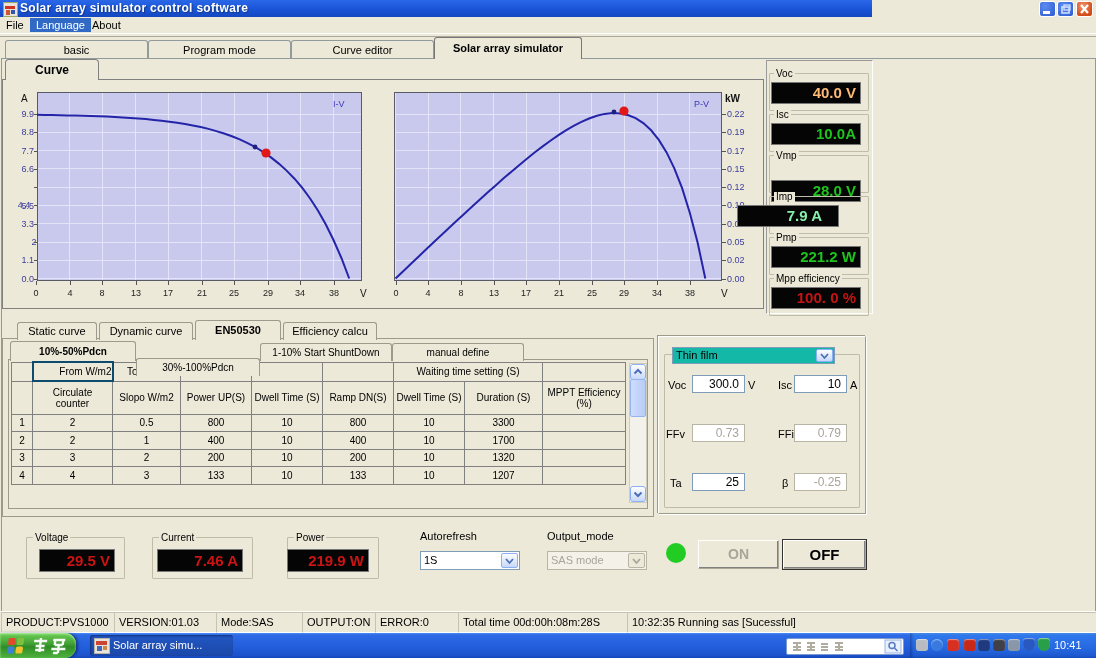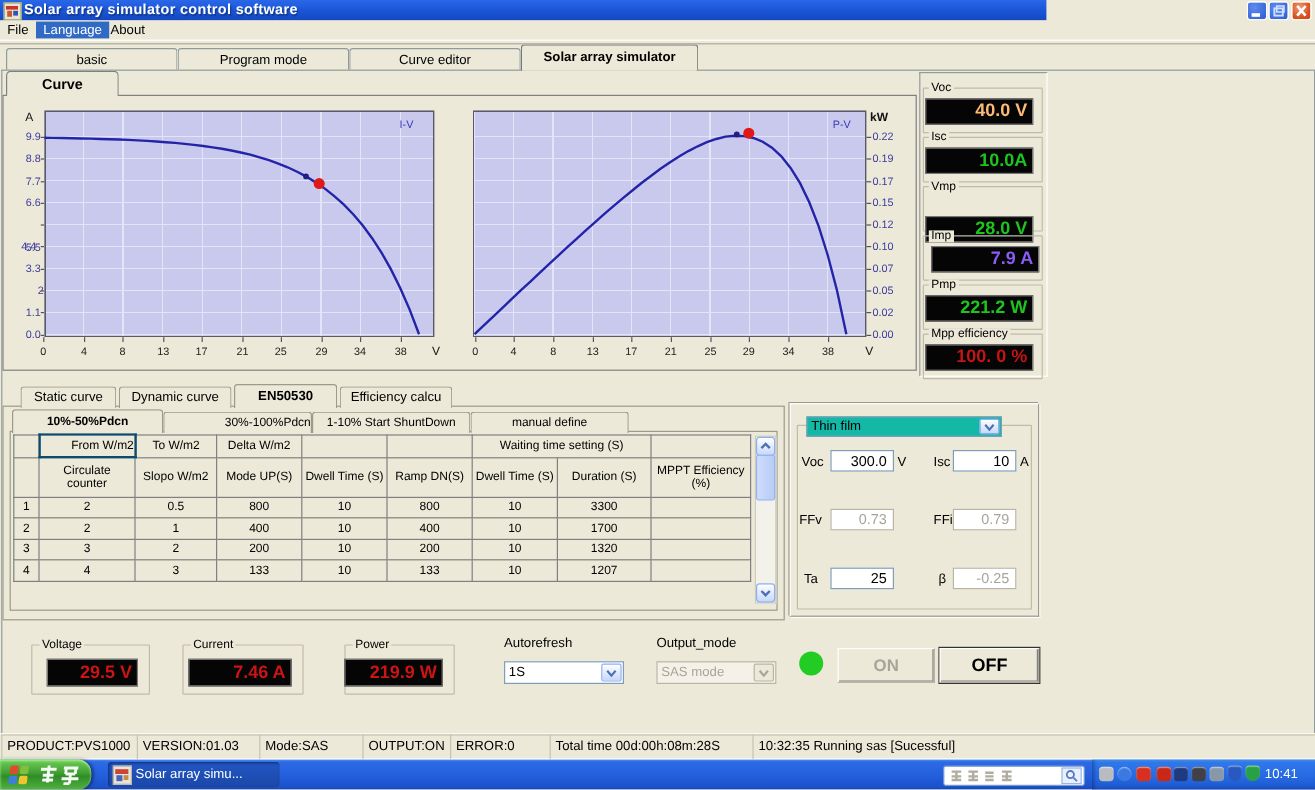--- a/index.html
+++ b/index.html
@@ -222,35 +222,35 @@
 <div class="glabel" style="left:774px;top:69px;">Voc</div>
 <div class="led" style="left:771px;top:82px;width:84px;height:20px;line-height:20px;padding-right:4px;color:#fdba74;">40.0 V</div>
 <div class="gbox" style="left:769px;top:114px;width:98px;height:36px;"></div>
 <div class="glabel" style="left:774px;top:110px;">Isc</div>
 <div class="led" style="left:771px;top:123px;width:84px;height:20px;line-height:20px;padding-right:4px;color:#1ec41e;">10.0A</div>
 <div class="gbox" style="left:769px;top:155px;width:98px;height:36px;"></div>
 <div class="glabel" style="left:774px;top:151px;">Vmp</div>
 <div class="led" style="left:771px;top:164px;width:84px;height:20px;line-height:20px;padding-right:4px;color:#1ec41e;margin-top:16px;">28.0 V</div>
 <div class="gbox" style="left:769px;top:196px;width:98px;height:36px;"></div>
 <div class="glabel" style="left:774px;top:192px;">Imp</div>
-<div class="led" style="left:776px;top:205px;width:84px;height:20px;line-height:20px;padding-right:4px;color:#8b5cf6;">7.9 A</div>
+<div class="led" style="left:737px;top:205px;width:84px;height:20px;line-height:20px;padding-right:16px;color:#86efac;">7.9 A</div>
 <div class="gbox" style="left:769px;top:237px;width:98px;height:36px;"></div>
 <div class="glabel" style="left:774px;top:233px;">Pmp</div>
 <div class="led" style="left:771px;top:246px;width:84px;height:20px;line-height:20px;padding-right:4px;color:#1ec41e;">221.2 W</div>
 <div class="gbox" style="left:769px;top:278px;width:98px;height:36px;"></div>
 <div class="glabel" style="left:774px;top:274px;">Mpp efficiency</div>
 <div class="led" style="left:771px;top:287px;width:84px;height:20px;line-height:20px;padding-right:4px;color:#c41414;">100. 0 %</div>
 
 <div class="tab" style="left:17px;top:322px;width:78px;height:17px;line-height:17px;font-size:11px;font-weight:normal;z-index:1;border-color:#9c9a8a;">Static curve</div>
 <div class="tab" style="left:99px;top:322px;width:92px;height:17px;line-height:17px;font-size:11px;font-weight:normal;z-index:1;border-color:#9c9a8a;">Dynamic curve</div>
 <div class="tab" style="left:195px;top:320px;width:84px;height:19px;line-height:19px;font-size:11px;font-weight:bold;z-index:4;border-color:#9c9a8a;">EN50530</div>
 <div class="tab" style="left:283px;top:322px;width:92px;height:17px;line-height:17px;font-size:11px;font-weight:normal;z-index:1;border-color:#9c9a8a;">Efficiency calcu</div>
 <div class="abs" style="left:2px;top:338px;width:650px;height:177px;background:#ece9d8;border:1px solid #9c9a8a;"></div>
 <div class="tab" style="left:10px;top:341px;width:124px;height:19px;line-height:19px;font-size:10px;font-weight:bold;z-index:4;border-color:#9c9a8a;">10%-50%Pdcn</div>
-<div class="tab" style="left:136px;top:343px;width:122px;height:17px;line-height:17px;font-size:10px;font-weight:normal;z-index:1;border-color:#9c9a8a;text-align:right;">30%-100%Pdcn</div>
+<div class="tab" style="left:136px;top:358px;width:122px;height:17px;line-height:17px;font-size:10px;font-weight:normal;z-index:1;border-color:#9c9a8a;">30%-100%Pdcn</div>
 <div class="tab" style="left:260px;top:343px;width:130px;height:17px;line-height:17px;font-size:10px;font-weight:normal;z-index:1;border-color:#9c9a8a;">1-10% Start ShuntDown</div>
 <div class="tab" style="left:392px;top:343px;width:130px;height:17px;line-height:17px;font-size:10px;font-weight:normal;z-index:1;border-color:#9c9a8a;">manual define</div>
 <div class="abs" style="left:8px;top:359px;width:638px;height:148px;background:#ece9d8;border:1px solid #9c9a8a;"></div>
 
 <div class="abs" style="left:11px;top:361px;">
     <table style="border-collapse:collapse;table-layout:fixed;font-size:10px;color:#000;">
       <colgroup>
         <col style="width:21px">
         <col style="width:80px">
         <col style="width:68px">
@@ -269,21 +269,21 @@
           <td style="border:1px solid #808080;text-align:center;padding:0;overflow:hidden;margin-left:40px;">Delta W/m2</td>
           <td style="border:1px solid #808080;text-align:center;padding:0;overflow:hidden;"></td>
           <td style="border:1px solid #808080;text-align:center;padding:0;overflow:hidden;"></td>
           <td colspan="2" style="border:1px solid #808080;text-align:center;padding:0;overflow:hidden;">Waiting time setting (S)</td>
           <td style="border:1px solid #808080;text-align:center;padding:0;overflow:hidden;"></td>
         </tr>
         <tr style="height:33px;">
           <td style="border:1px solid #808080;text-align:center;padding:0;overflow:hidden;"></td>
           <td style="border:1px solid #808080;text-align:center;padding:0;overflow:hidden;">Circulate<br>counter</td>
           <td style="border:1px solid #808080;text-align:center;padding:0;overflow:hidden;">Slopo W/m2</td>
-          <td style="border:1px solid #808080;text-align:center;padding:0;overflow:hidden;">Mode UP(S)</td>
+          <td style="border:1px solid #808080;text-align:center;padding:0;overflow:hidden;">Power UP(S)</td>
           <td style="border:1px solid #808080;text-align:center;padding:0;overflow:hidden;">Dwell Time (S)</td>
           <td style="border:1px solid #808080;text-align:center;padding:0;overflow:hidden;">Ramp DN(S)</td>
           <td style="border:1px solid #808080;text-align:center;padding:0;overflow:hidden;">Dwell Time (S)</td>
           <td style="border:1px solid #808080;text-align:center;padding:0;overflow:hidden;">Duration (S)</td>
           <td style="border:1px solid #808080;text-align:center;padding:0;overflow:hidden;">MPPT Efficiency (%)</td>
         </tr>
         <tr style="height:17px;">
           <td style="border:1px solid #808080;text-align:center;padding:0;overflow:hidden;">1</td>
           <td style="border:1px solid #808080;text-align:center;padding:0;overflow:hidden;">2</td>
           <td style="border:1px solid #808080;text-align:center;padding:0;overflow:hidden;">0.5</td>

